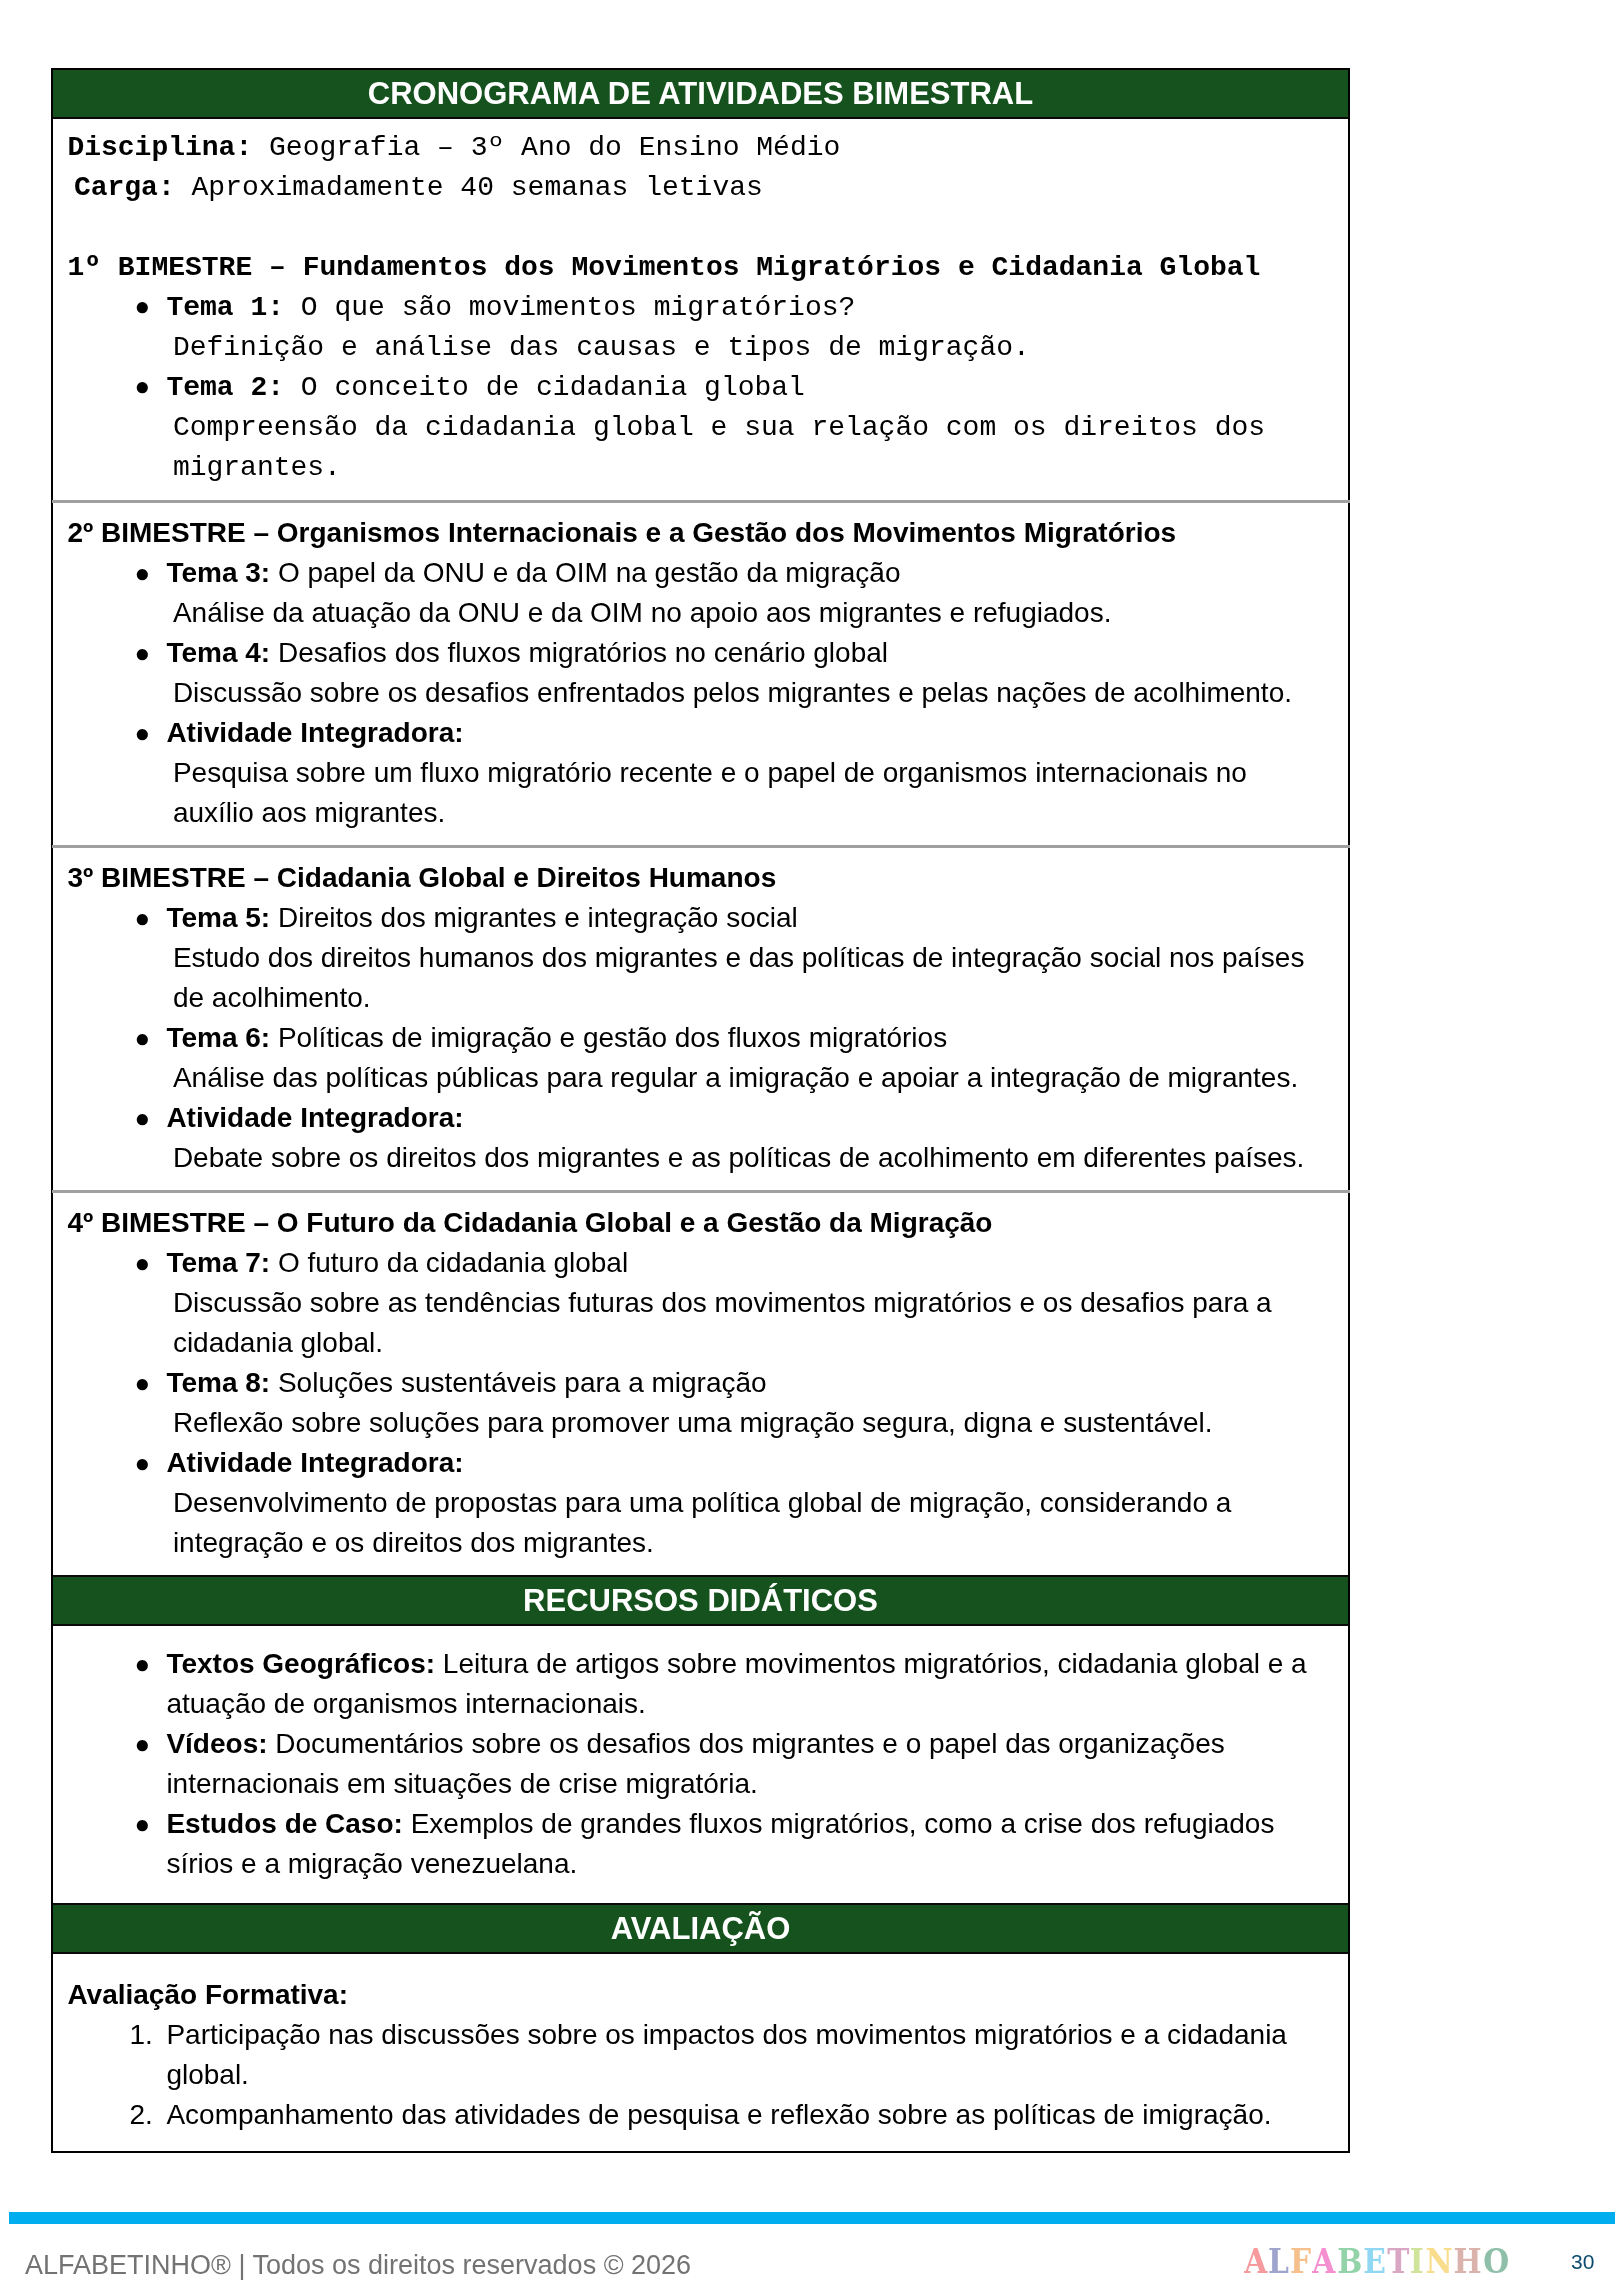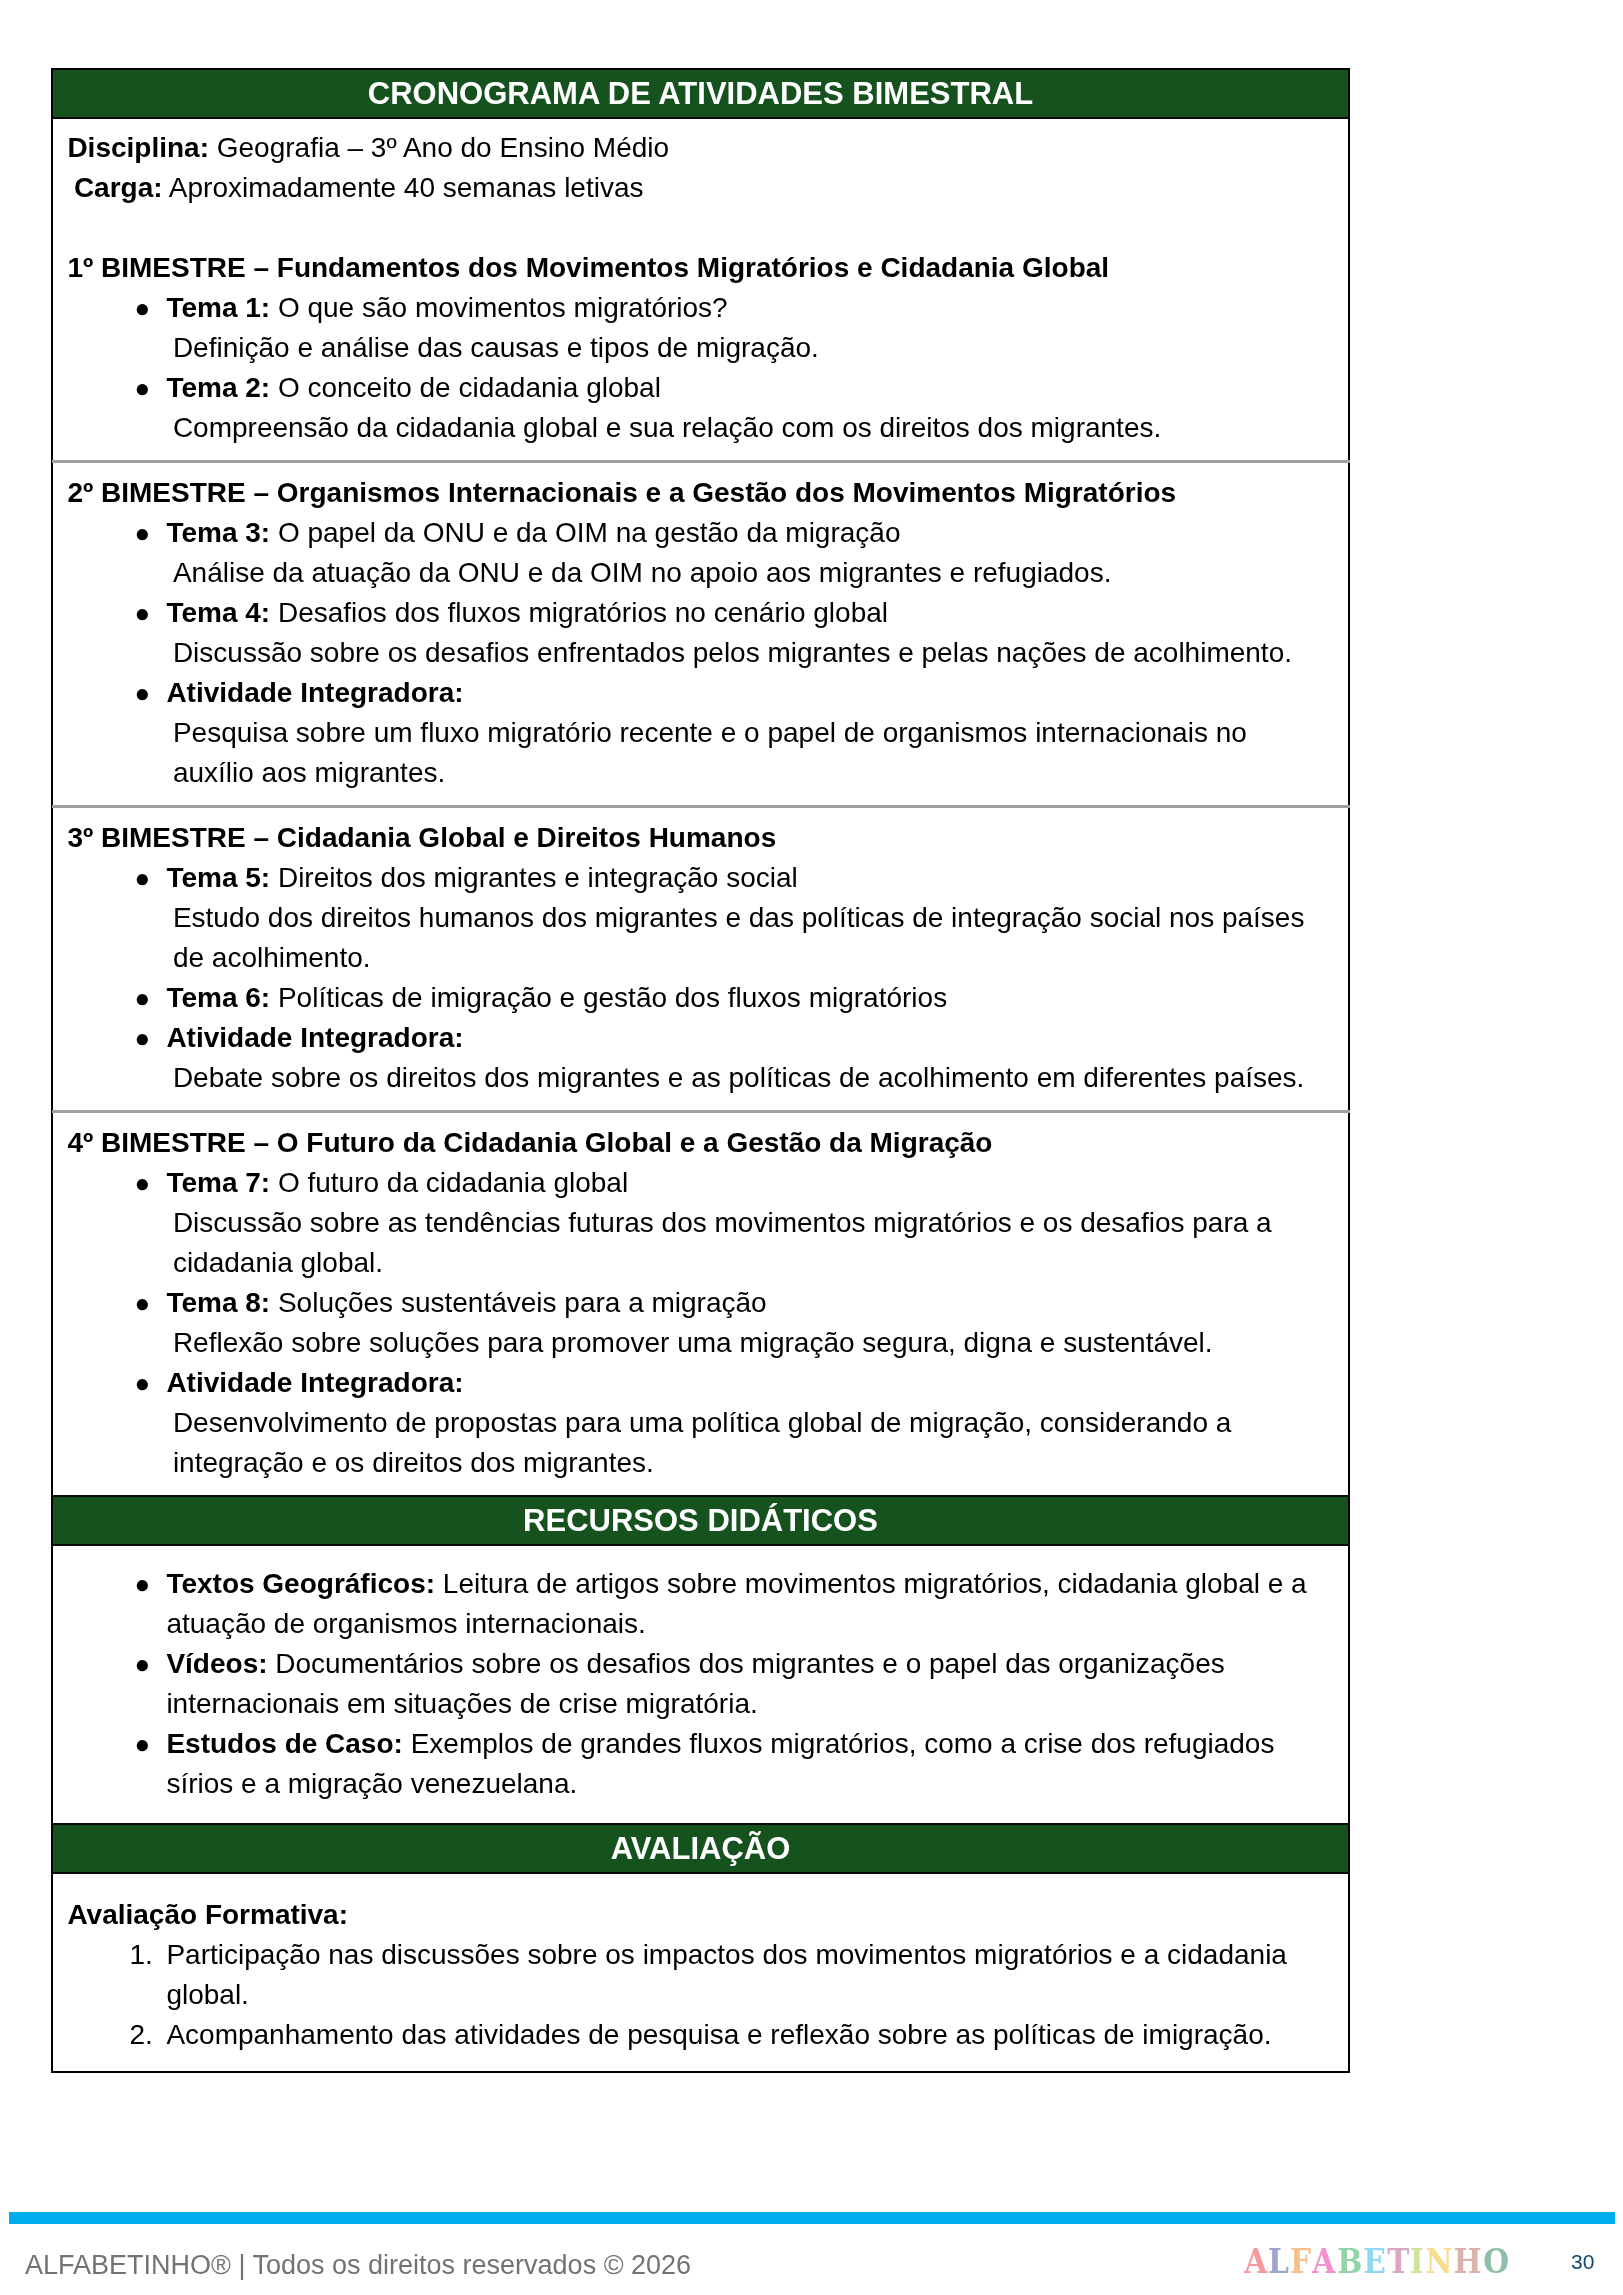--- a/index.html
+++ b/index.html
@@ -31,21 +31,21 @@
   .logo span { display:inline-block; transform:scaleX(0.9); }
   .page-num { position:absolute; left:1571px; top:2250px; font-size:21px; color:#0c4a6e;text-align:right; }
 </style>
 </head>
 <body>
 
 <div class="page-table">
   <div class="bar">CRONOGRAMA DE ATIVIDADES BIMESTRAL</div>
 
   <div class="cell">
-    <div class="section" style="padding-top:9.2px;">
+    <div class="section" style="padding-top:9.2px;font-family:Liberation Mono, monospace;">
       <div class="line"><span class="b">Disciplina:</span><span> Geografia – 3º Ano do Ensino Médio</span></div>
       <div class="line" style="padding-left:6.5px;"><span class="b">Carga:</span><span> Aproximadamente 40 semanas letivas</span></div>
       <div class="gap"></div>
 
       <div>
         <div class="b line">1º BIMESTRE – Fundamentos dos Movimentos Migratórios e Cidadania Global</div>
         <ul class="items">
           <li><span class="bullet">●</span><span class="b">Tema 1:</span><span> O que são movimentos migratórios?</span><span class="desc">Definição e análise das causas e tipos de migração.</span></li>
           <li><span class="bullet">●</span><span class="b">Tema 2:</span><span> O conceito de cidadania global</span><span class="desc">Compreensão da cidadania global e sua relação com os direitos dos migrantes.</span></li>
         </ul>
@@ -60,21 +60,21 @@
         <li><span class="bullet">●</span><span class="b">Tema 4:</span><span> Desafios dos fluxos migratórios no cenário global</span><span class="desc">Discussão sobre os desafios enfrentados pelos migrantes e pelas nações de acolhimento.</span></li>
         <li><span class="bullet">●</span><span class="b">Atividade Integradora:</span><span></span><span class="desc">Pesquisa sobre um fluxo migratório recente e o papel de organismos internacionais no auxílio aos migrantes.</span></li>
       </ul>
     </div>
 
     <div class="section">
       <div class="sep" style="top:0;"></div>
       <div class="b line" style="padding-top:5.2px;">3º BIMESTRE – Cidadania Global e Direitos Humanos</div>
       <ul class="items">
         <li><span class="bullet">●</span><span class="b">Tema 5:</span><span> Direitos dos migrantes e integração social</span><span class="desc">Estudo dos direitos humanos dos migrantes e das políticas de integração social nos países de acolhimento.</span></li>
-        <li><span class="bullet">●</span><span class="b">Tema 6:</span><span> Políticas de imigração e gestão dos fluxos migratórios</span></li>
+        <li><span class="bullet">●</span><span class="b">Tema 6:</span><span> Políticas de imigração e gestão dos fluxos migratórios</span><span class="desc">Análise das políticas públicas para regular a imigração e apoiar a integração de migrantes.</span></li>
         <li><span class="bullet">●</span><span class="b">Atividade Integradora:</span><span></span><span class="desc">Debate sobre os direitos dos migrantes e as políticas de acolhimento em diferentes países.</span></li>
       </ul>
     </div>
 
     <div class="section" style="padding-bottom:11.8px;">
       <div class="sep" style="top:0;"></div>
       <div class="b line" style="padding-top:5.2px;">4º BIMESTRE – O Futuro da Cidadania Global e a Gestão da Migração</div>
       <ul class="items">
         <li><span class="bullet">●</span><span class="b">Tema 7:</span><span> O futuro da cidadania global</span><span class="desc">Discussão sobre as tendências futuras dos movimentos migratórios e os desafios para a cidadania global.</span></li>
         <li><span class="bullet">●</span><span class="b">Tema 8:</span><span> Soluções sustentáveis para a migração</span><span class="desc">Reflexão sobre soluções para promover uma migração segura, digna e sustentável.</span></li>

